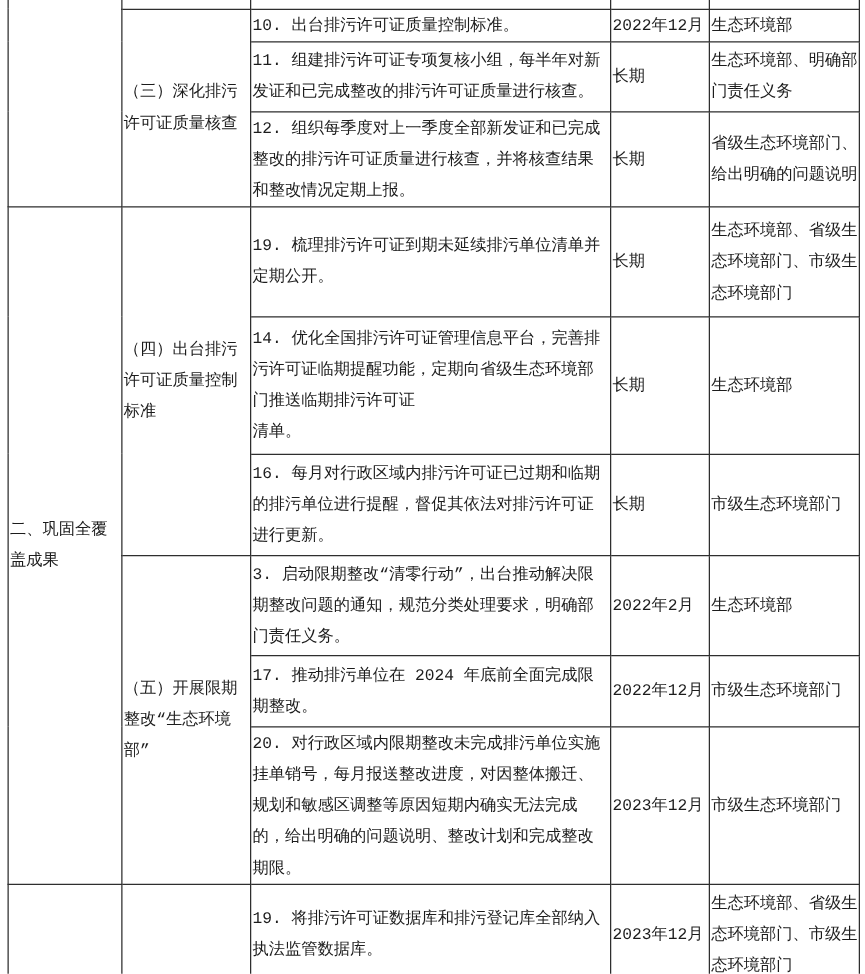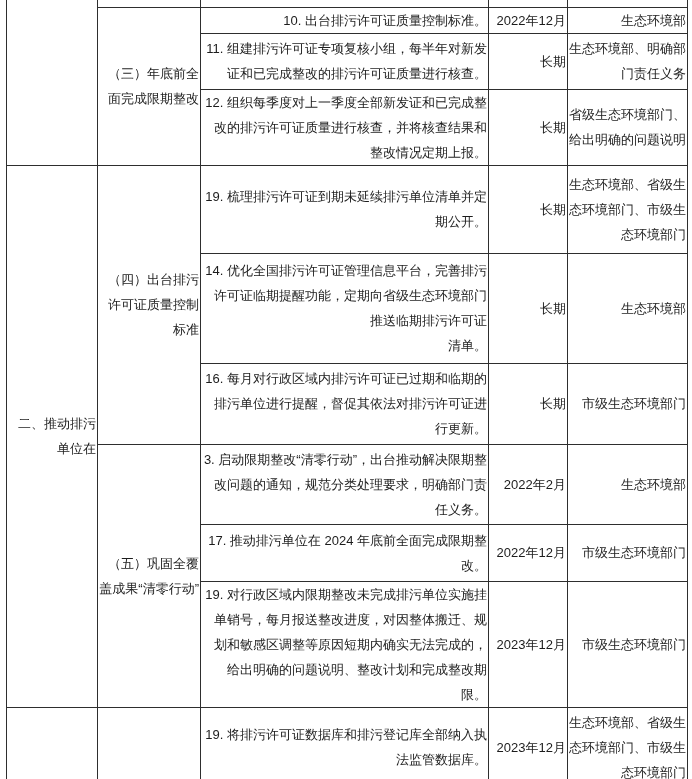--- a/index.html
+++ b/index.html
@@ -21,25 +21,26 @@
   }
   table.plan {
     border-collapse: collapse;
     table-layout: fixed;
     width: 681px;
   }
   td {
     border: 1px solid #2e2e2e;
     font-size: 13px;
     line-height: 25px;
-    text-align: right;
+    text-align: left;
     vertical-align: middle;
     padding: 0 1px;
     overflow: hidden;
     word-break: break-all;
+    font-family: Liberation Mono, monospace;
   }
   td.task { white-space: pre-line; }
   tr.r-sliver-top  { height: 7px; }
   tr.r10 { height: 26px; }
   tr.r11 { height: 56px; margin-left: 31px; }
   tr.r12 { height: 75px; }
   tr.r13 { height: 88px; }
   tr.r14 { height: 110px; }
   tr.r15 { height: 81px; }
   tr.r16 { height: 80px; }
@@ -66,74 +67,74 @@
     <tbody>
         <tr class="r-sliver-top">
       <td rowspan="4"></td>
       <td></td>
       <td></td>
       <td></td>
       <td></td>
     </tr>
 
     <tr class="r10">
-      <td rowspan="3">（三）年底前全面完成限期整改</td>
+      <td rowspan="3">（三）深化排污许可证质量核查</td>
       <td class="task">10. 出台排污许可证质量控制标准。</td>
       <td>2022年12月</td>
       <td>生态环境部</td>
     </tr>
 
     <tr class="r11">
       <td class="task">11. 组建排污许可证专项复核小组，每半年对新发证和已完成整改的排污许可证质量进行核查。</td>
       <td>长期</td>
       <td>生态环境部、明确部门责任义务</td>
     </tr>
 
     <tr class="r12">
       <td class="task">12. 组织每季度对上一季度全部新发证和已完成整改的排污许可证质量进行核查，并将核查结果和整改情况定期上报。</td>
       <td>长期</td>
       <td>省级生态环境部门、给出明确的问题说明</td>
     </tr>
 
     <tr class="r13">
-      <td rowspan="6">二、推动排污单位在</td>
+      <td rowspan="6">二、巩固全覆盖成果</td>
       <td rowspan="3">（四）出台排污许可证质量控制标准</td>
       <td class="task">19. 梳理排污许可证到期未延续排污单位清单并定期公开。</td>
       <td>长期</td>
       <td>生态环境部、省级生态环境部门、市级生态环境部门</td>
     </tr>
 
     <tr class="r14">
       <td class="task">14. 优化全国排污许可证管理信息平台，完善排污许可证临期提醒功能，定期向省级生态环境部门推送临期排污许可证
 清单。</td>
       <td>长期</td>
       <td>生态环境部</td>
     </tr>
 
     <tr class="r15">
       <td class="task">16. 每月对行政区域内排污许可证已过期和临期的排污单位进行提醒，督促其依法对排污许可证进行更新。</td>
       <td>长期</td>
       <td>市级生态环境部门</td>
     </tr>
 
     <tr class="r16">
-      <td rowspan="3">（五）巩固全覆盖成果“清零行动”</td>
+      <td rowspan="3">（五）开展限期整改“生态环境部”</td>
       <td class="task">3. 启动限期整改“清零行动”，出台推动解决限期整改问题的通知，规范分类处理要求，明确部门责任义务。</td>
       <td>2022年2月</td>
       <td>生态环境部</td>
     </tr>
 
     <tr class="r17">
       <td class="task">17. 推动排污单位在 2024 年底前全面完成限期整改。</td>
       <td>2022年12月</td>
       <td>市级生态环境部门</td>
     </tr>
 
     <tr class="r18">
-      <td class="task">19. 对行政区域内限期整改未完成排污单位实施挂单销号，每月报送整改进度，对因整体搬迁、规划和敏感区调整等原因短期内确实无法完成的，给出明确的问题说明、整改计划和完成整改期限。</td>
+      <td class="task">20. 对行政区域内限期整改未完成排污单位实施挂单销号，每月报送整改进度，对因整体搬迁、规划和敏感区调整等原因短期内确实无法完成的，给出明确的问题说明、整改计划和完成整改期限。</td>
       <td>2023年12月</td>
       <td>市级生态环境部门</td>
     </tr>
 
     <tr class="r19">
       <td rowspan="2" class="no-bottom"></td>
       <td rowspan="2" class="no-bottom"></td>
       <td class="task">19. 将排污许可证数据库和排污登记库全部纳入执法监管数据库。</td>
       <td>2023年12月</td>
       <td>生态环境部、省级生态环境部门、市级生态环境部门</td>

